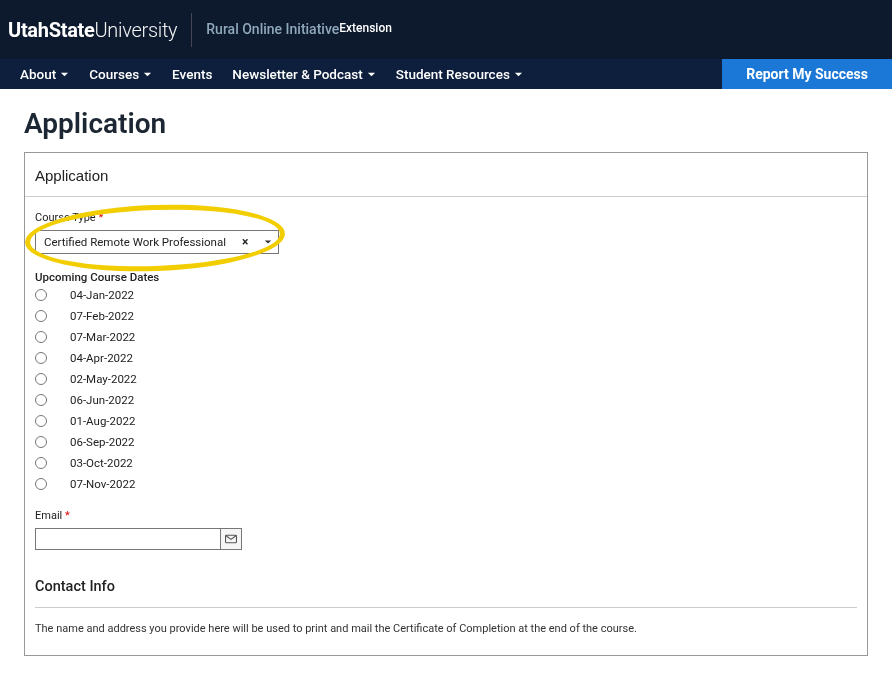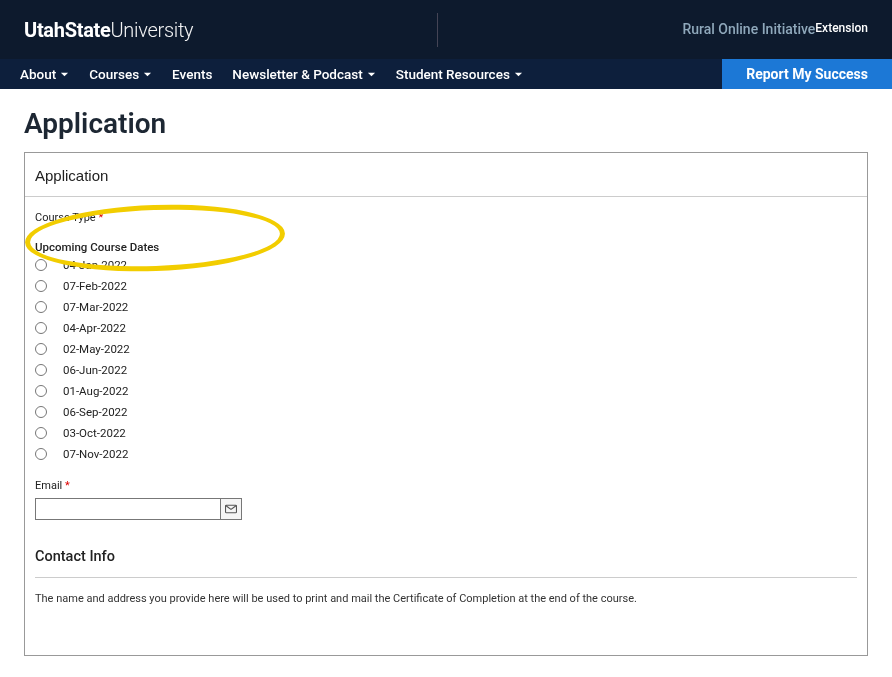--- a/index.html
+++ b/index.html
@@ -3,23 +3,22 @@
   <meta charset="utf-8">
   <style>
     * { margin: 0; padding: 0; box-sizing: border-box; }
     body { font-family: -apple-system, BlinkMacSystemFont, "Segoe UI", Roboto, Arial, sans-serif; background: #fff; width: 892px; }
     
     .top-header {
       background: #0d1a2d;
       color: #fff;
       display: flex;
       align-items: center;
-      padding: 10px 24px;
+      padding: 10px 8px;
       height: 59px;
-      justify-content: space-between;
     }
     .logo-main { font-size: 20px; letter-spacing: -0.3px; }
     .logo-main .bold { font-weight: 700; }
     .logo-main .light { font-weight: 300; opacity: 0.95; }
     .divider-vert { width: 1px; height: 34px; background: #445; margin: 0 14px; }
     .subtitle-block { display: flex; flex-direction: row; line-height: 1.2; }
     .subtitle-1 { color: #8fa8bb; font-size: 14px; font-weight: 500; }
     .subtitle-2 { color: #fff; font-size: 12px; font-weight: 500; }
     
     .nav-bar {
@@ -95,21 +94,21 @@
       font-size: 11.5px;
       color: #222;
       gap: 14px;
       background: #fff;
     }
     .select-box .clear-x { font-weight: 700; cursor: pointer; font-size: 12px; padding: 0 2px;}
     .select-box .drop-caret svg { width: 8px; height: 8px; fill: #333; }
     
     .dates-label { font-size: 11.5px; color: #222; font-weight: 500; margin-bottom: 4px; }
     .radio-list { display: flex; flex-direction: column; gap: 7px; margin-bottom: 18px; }
-    .radio-row { display: flex; align-items: center; gap: 16px; font-size: 11.5px; color: #222; }
+    .radio-row { display: flex; align-items: center; gap: 23px; font-size: 11.5px; color: #222; }
     .radio-row input[type=radio] { width: 12px; height: 12px; cursor: pointer; margin: 0; }
     .radio-row label { cursor: pointer; }
     
     .email-input-wrap { display: flex; }
     .email-input {
       width: 185px; height: 22px; border: 1px solid #777; border-right: none;
       padding: 0 6px; font-size: 11.5px;
     }
     .email-icon-btn {
       width: 22px; height: 22px; border: 1px solid #777; background: #f5f5f5;
@@ -191,20 +190,27 @@
   <div class="form-scroll">
     <div class="form-section-title">Application</div>
 
     <div class="form-body">
 
       <div class="field-group" style="position:relative;">
         <div class="highlight-ring"></div>
         <label class="field-label">
           <span>Course Type</span> <span class="req">*</span>
         </label>
+        <div class="select-box">
+          <span>Certified Remote Work Professional</span>
+          <span class="clear-x">×</span>
+          <span class="drop-caret"><svg viewBox="0 0 10 10">
+                <path d="M1 3 L5 7 L9 3 Z"></path>
+              </svg></span>
+        </div>
       </div>
 
       <div class="dates-label">Upcoming Course Dates</div>
       <div class="radio-list">
         <div class="radio-row">
             <input type="radio" name="d" style="">
             <label>04-Jan-2022</label>
           </div>
         <div class="radio-row">
             <input type="radio" name="d" style="">

